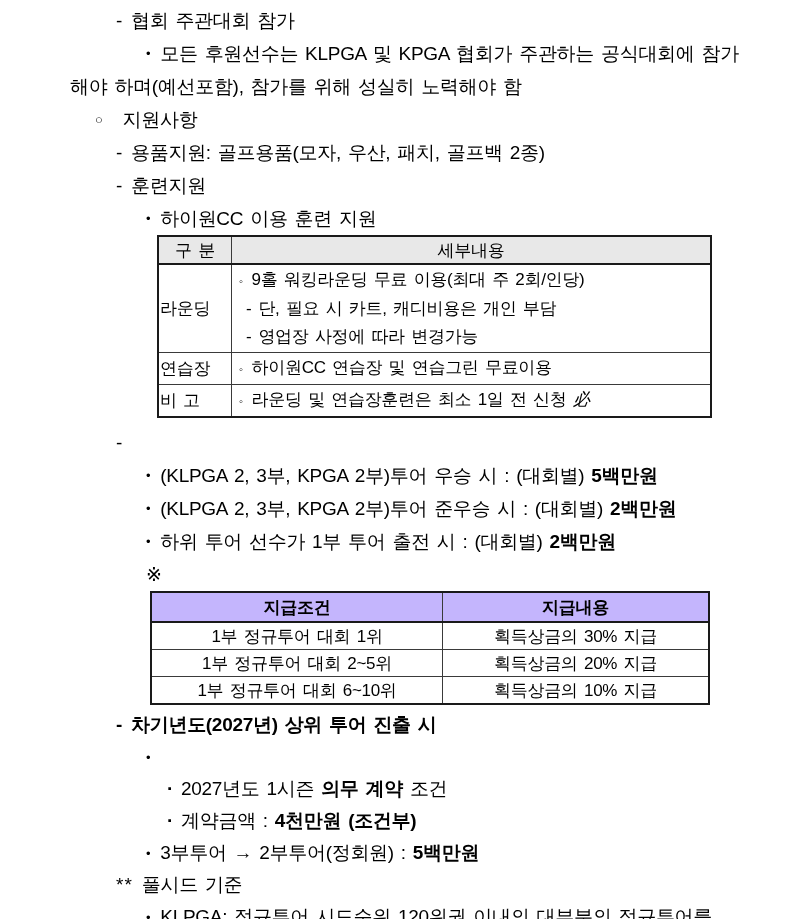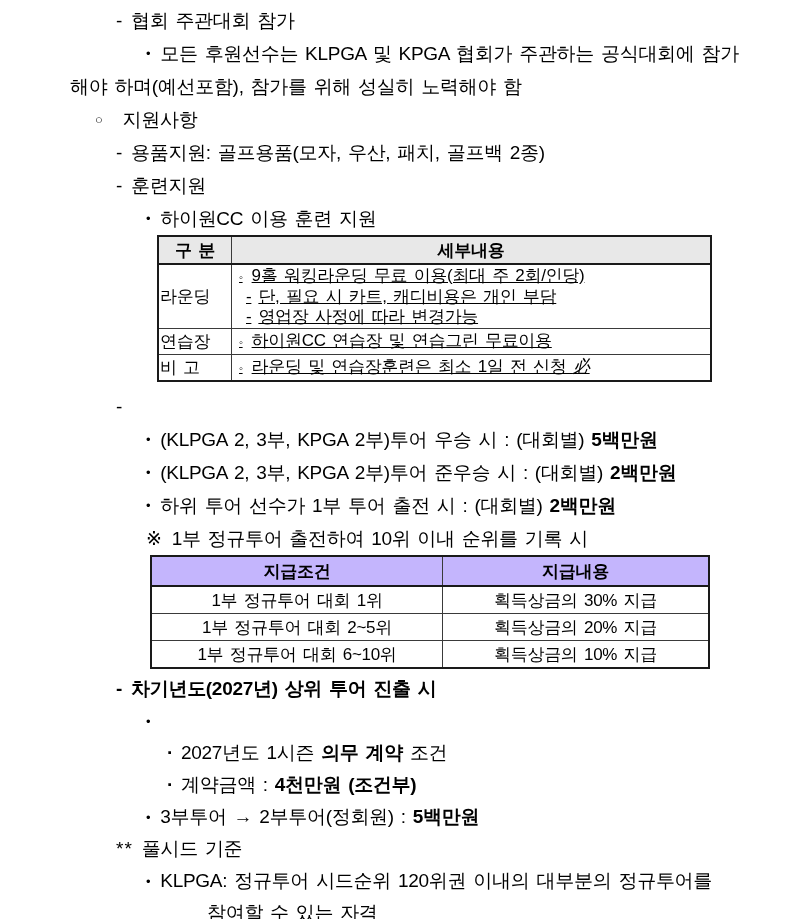--- a/index.html
+++ b/index.html
@@ -59,23 +59,23 @@
   
   table { border-collapse: collapse; table-layout: fixed; }
   td { border: 1px solid #3a3a3a; }
   .t1 {
     margin: 0 0 8px 157px;
     width: 555px;
     font-size: 17px;
     border: 2px solid #1a1a1a;
   }
   .t1 td.cat { width: 70px; text-align: left; vertical-align: middle; }
-  .t1 tr.hdr td { background: #e8e8e8; height: 24px; text-align: center; font-weight: 700; border-bottom: 2px solid #1a1a1a; }
+  .t1 tr.hdr td { background: #e8e8e8; height: 24px; text-align: center; font-weight: 400; border-bottom: 2px solid #1a1a1a; }
   .t1 td.det { padding: 1px 0; }
-  .t1 .dl { line-height: 20px; padding-left: 7px; white-space: nowrap; text-decoration: underline; }
+  .t1 .dl { line-height: 28px; padding-left: 7px; white-space: nowrap; }
   .t1 .dl .rm { font-size: 11px; margin-right: 9px; }
   .t1 .dl.dash { padding-left: 14px; }
   .t1 .dl.dash .dm { margin-right: 7px; }
   .t2 {
     margin: 0 0 4px 150px;
     width: 560px;
     font-size: 17px;
     border: 2px solid #1a1a1a;
   }
   .t2 td { text-align: center; height: 24px; white-space: nowrap; }
@@ -156,21 +156,20 @@
       <div class="line ind-bullet">
         <span class="marker mk-bullet">•</span>
         <span class="text"><span>(KLPGA 2, 3부, KPGA 2부)투어 준우승 시 : (대회별) </span><span class="b">2백만원</span></span>
       </div>
       <div class="line ind-bullet">
         <span class="marker mk-bullet">•</span>
         <span class="text"><span>하위 투어 선수가 1부 투어 출전 시 : (대회별) </span><span class="b">2백만원</span></span>
       </div>
       <div class="line ind-bullet">
         <span class="marker mk-ref">※</span>
-        <span class="text"><span>1부 정규투어 출전하여 10위 이내 순위를 기록 시</span></span>
       </div>
     </div>
   <table class="t2">
       <tbody>
         <tr class="hdr">
           <td class="c1">지급조건</td>
           <td>지급내용</td>
         </tr>
         <tr>
           <td class="c1">1부 정규투어 대회 1위</td>

